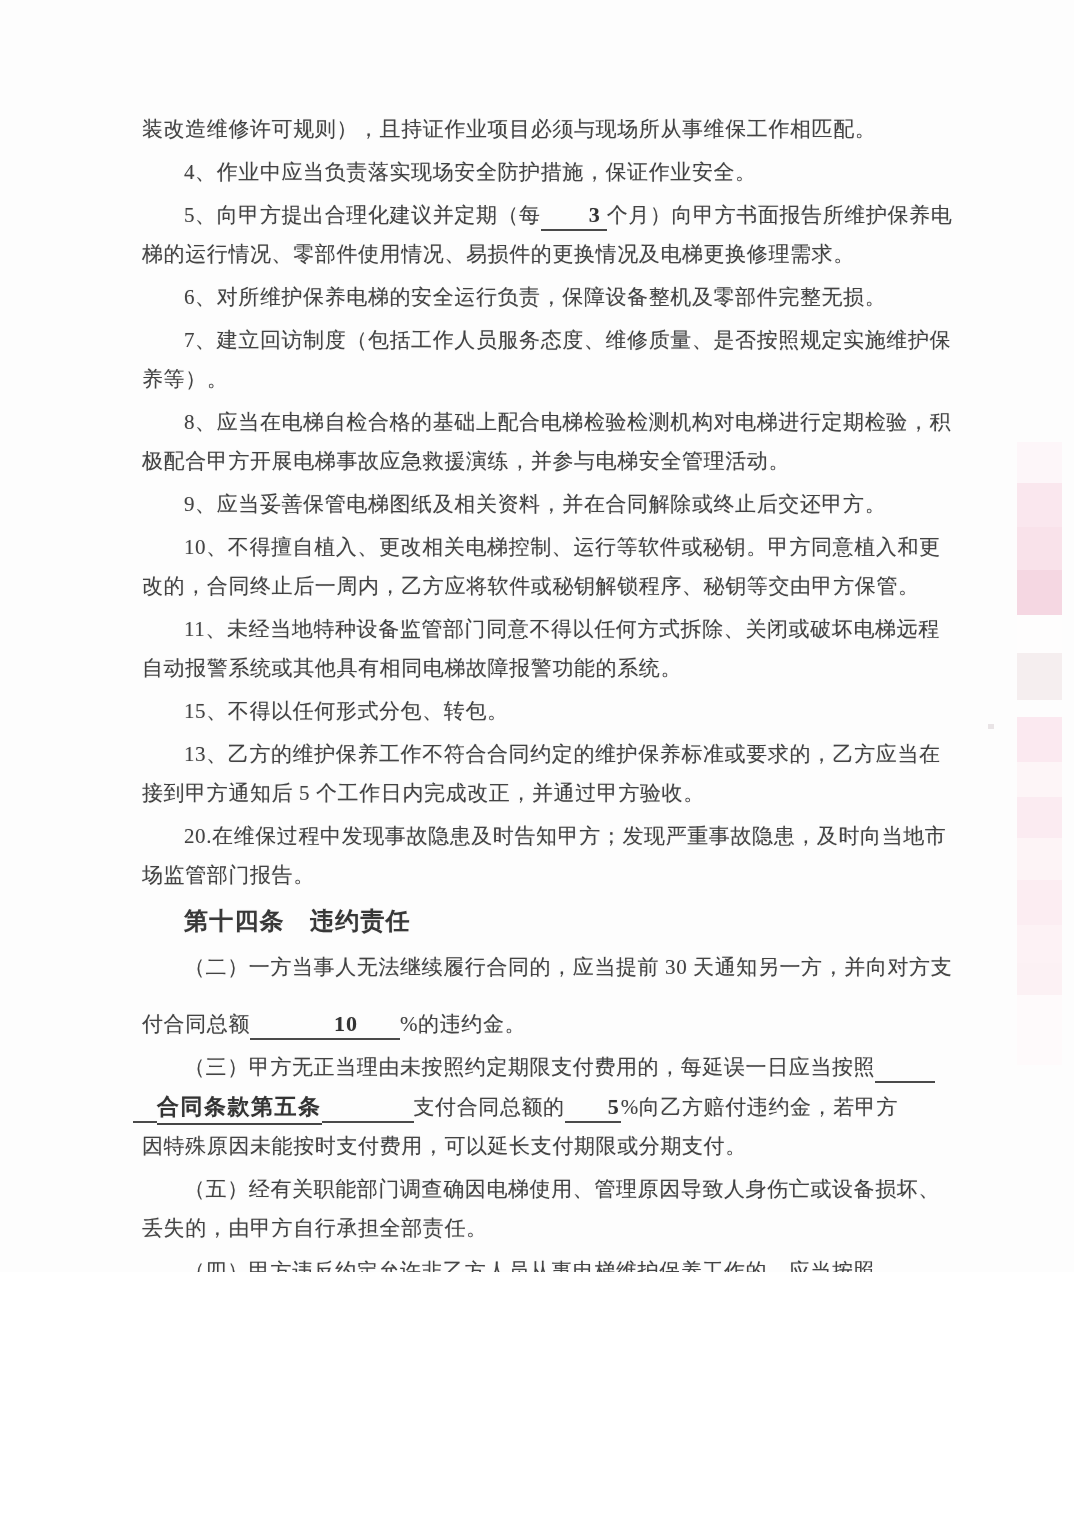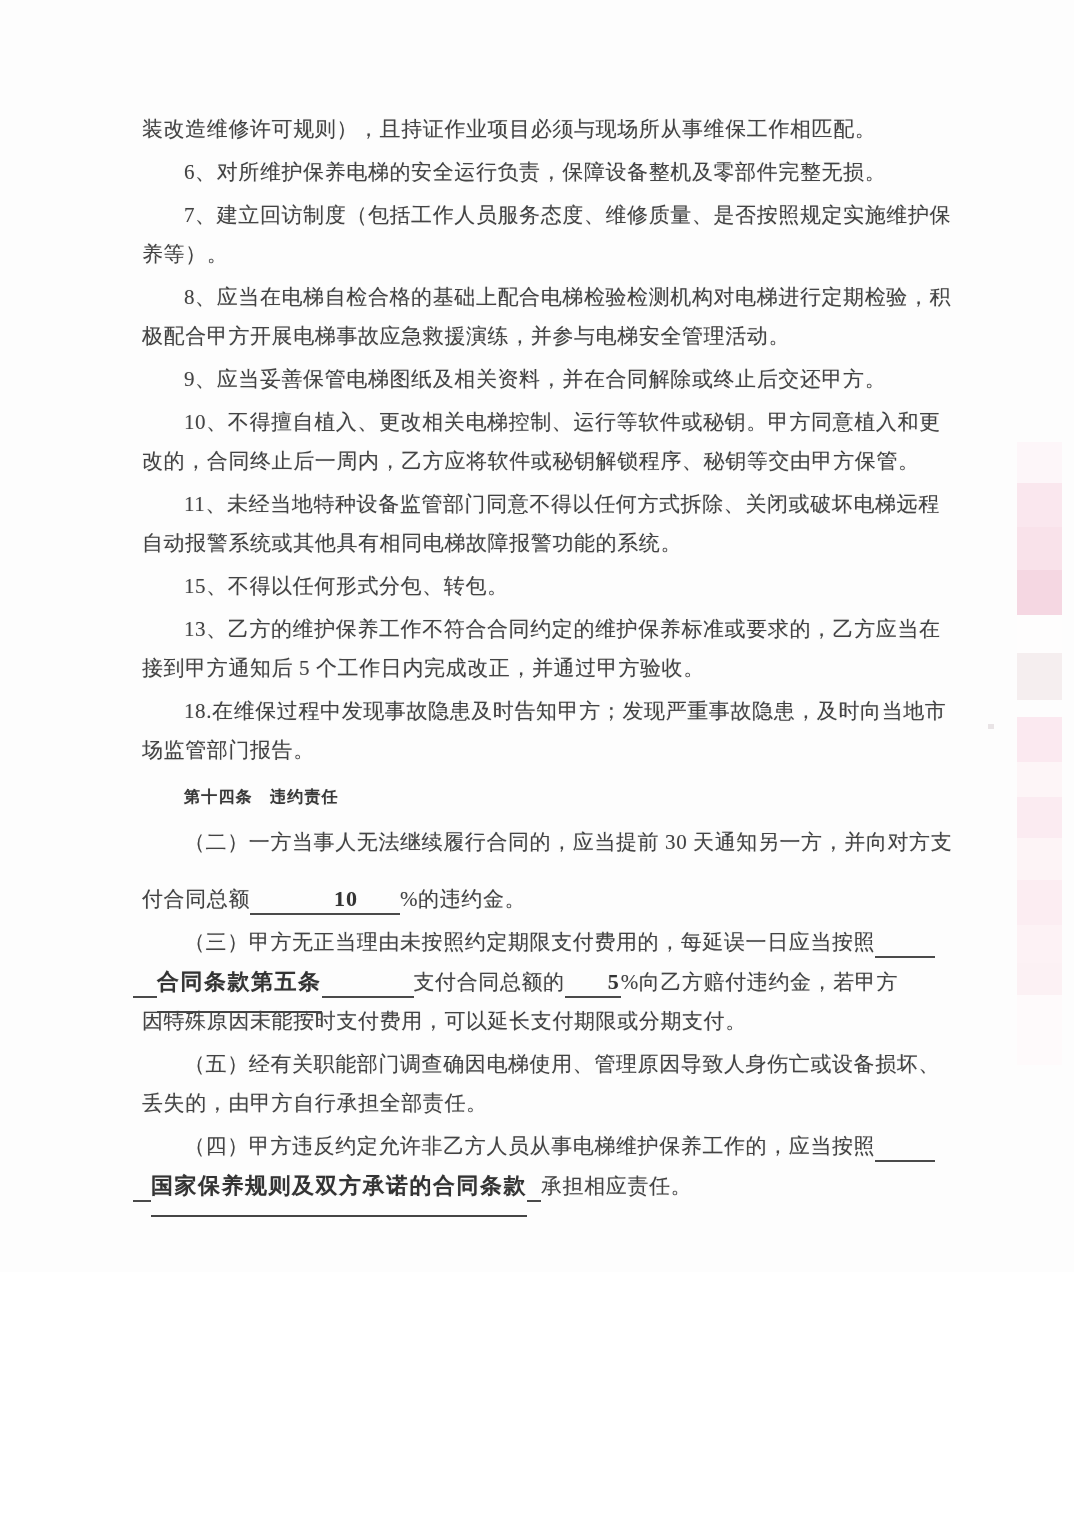--- a/index.html
+++ b/index.html
@@ -19,21 +19,21 @@
     width: 814px;
     font-size: 21px;
     letter-spacing: 0.6px;
     line-height: 39px;
     text-shadow: 0 0 1px rgba(90,90,90,0.35);
   }
   .para { margin: 0 0 4px 0; }
   .para.indent { text-indent: 42px; }
   .para.heading {
     font-weight: bold;
-    font-size: 16px;
+    font-size: 24px;
     color: #3a3a3a;
     margin-top: 7px;
     margin-bottom: 7px;
     letter-spacing: 1.2px;
   }
   .bold { font-weight: bold; color: #383838; }
   .blank {
     display: inline-block;
     height: 28px;
     line-height: 28px;
@@ -43,50 +43,52 @@
     font-size: 22px;
     color: #333333;
     letter-spacing: 1px;
   }
   .blank.outdent { margin-left: -9px; }
   .fill {
     font-weight: bold;
     font-size: 22px;
     color: #333333;
     border-bottom: 2px solid #454545;
-    padding-bottom: 17px;
+    padding-bottom: 4px;
     letter-spacing: 1.5px;
   }
   .page-number {
     position: absolute;
     top: 1366px;
     left: 0;
     width: 100%;
     text-align: center;
     font-size: 17px;
     color: #5a5a5a;
     letter-spacing: 1px;
   }
   .artifact { position: absolute; }
 </style>
 </head>
 <body>
 
 <div class="page">
   <div class="body-text">
       <p class="para"><span>装改造维修许可规则），且持证作业项目必须与现场所从事维保工作相匹配。</span></p>
+      <p class="para indent"><span>4、作业中应当负责落实现场安全防护措施，保证作业安全。</span></p>
+      <p class="para indent"><span>5、向甲方提出合理化建议并定期（每</span><span class="blank" style="width: 66px;">3</span><span>个月）向甲方书面报告所维护保养电梯的运行情况、零部件使用情况、易损件的更换情况及电梯更换修理需求。</span></p>
       <p class="para indent"><span>6、对所维护保养电梯的安全运行负责，保障设备整机及零部件完整无损。</span></p>
       <p class="para indent"><span>7、建立回访制度（包括工作人员服务态度、维修质量、是否按照规定实施维护保养等）。</span></p>
       <p class="para indent"><span>8、应当在电梯自检合格的基础上配合电梯检验检测机构对电梯进行定期检验，积极配合甲方开展电梯事故应急救援演练，并参与电梯安全管理活动。</span></p>
       <p class="para indent"><span>9、应当妥善保管电梯图纸及相关资料，并在合同解除或终止后交还甲方。</span></p>
       <p class="para indent"><span>10、不得擅自植入、更改相关电梯控制、运行等软件或秘钥。甲方同意植入和更改的，合同终止后一周内，乙方应将软件或秘钥解锁程序、秘钥等交由甲方保管。</span></p>
       <p class="para indent"><span>11、未经当地特种设备监管部门同意不得以任何方式拆除、关闭或破坏电梯远程自动报警系统或其他具有相同电梯故障报警功能的系统。</span></p>
       <p class="para indent"><span>15、不得以任何形式分包、转包。</span></p>
       <p class="para indent"><span>13、乙方的维护保养工作不符合合同约定的维护保养标准或要求的，乙方应当在接到甲方通知后 5 个工作日内完成改正，并通过甲方验收。</span></p>
-      <p class="para indent"><span>18.在维保过程中发现事故隐患及时告知甲方；发现严重事故隐患，及时向当地市场监管部门报告。</span></p>
+      <p class="para indent"><span>20.在维保过程中发现事故隐患及时告知甲方；发现严重事故隐患，及时向当地市场监管部门报告。</span></p>
       <p class="para indent heading"><span class="bold">第十四条　违约责任</span></p>
       <p class="para indent"><span>（二）一方当事人无法继续履行合同的，应当提前 30 天通知另一方，并向对方支付合同总额</span><span class="blank" style="width: 150px; margin-top: 23px;">10</span><span>%的违约金。</span></p>
       <p class="para indent"><span>（三）甲方无正当理由未按照约定期限支付费用的，每延误一日应当按照</span><span class="blank" style="width: 60px;">&nbsp;</span><br><span class="blank outdent" style="width: 24px;">&nbsp;</span><span class="fill">合同条款第五条</span><span class="blank" style="width: 92px;">&nbsp;</span><span>支付合同总额的</span><span class="blank" style="width: 56px;">5</span><span>%向乙方赔付违约金，若甲方</span><br><span>因特殊原因未能按时支付费用，可以延长支付期限或分期支付。</span></p>
       <p class="para indent"><span>（五）经有关职能部门调查确因电梯使用、管理原因导致人身伤亡或设备损坏、丢失的，由甲方自行承担全部责任。</span></p>
       <p class="para indent"><span>（四）甲方违反约定允许非乙方人员从事电梯维护保养工作的，应当按照</span><span class="blank" style="width: 60px;">&nbsp;</span><br><span class="blank outdent" style="width: 18px;">&nbsp;</span><span class="fill">国家保养规则及双方承诺的合同条款</span><span class="blank" style="width: 14px;">&nbsp;</span><span>承担相应责任。</span></p>
     </div>
   <div class="page-number">7</div>
   <div id="artifacts">
       <div class="artifact" style="left: 1017px; top: 442px; width: 45px; height: 41px; background: rgb(253, 246, 249);"></div>
       <div class="artifact" style="left: 1017px; top: 483px; width: 45px; height: 44px; background: rgb(250, 231, 238);"></div>

